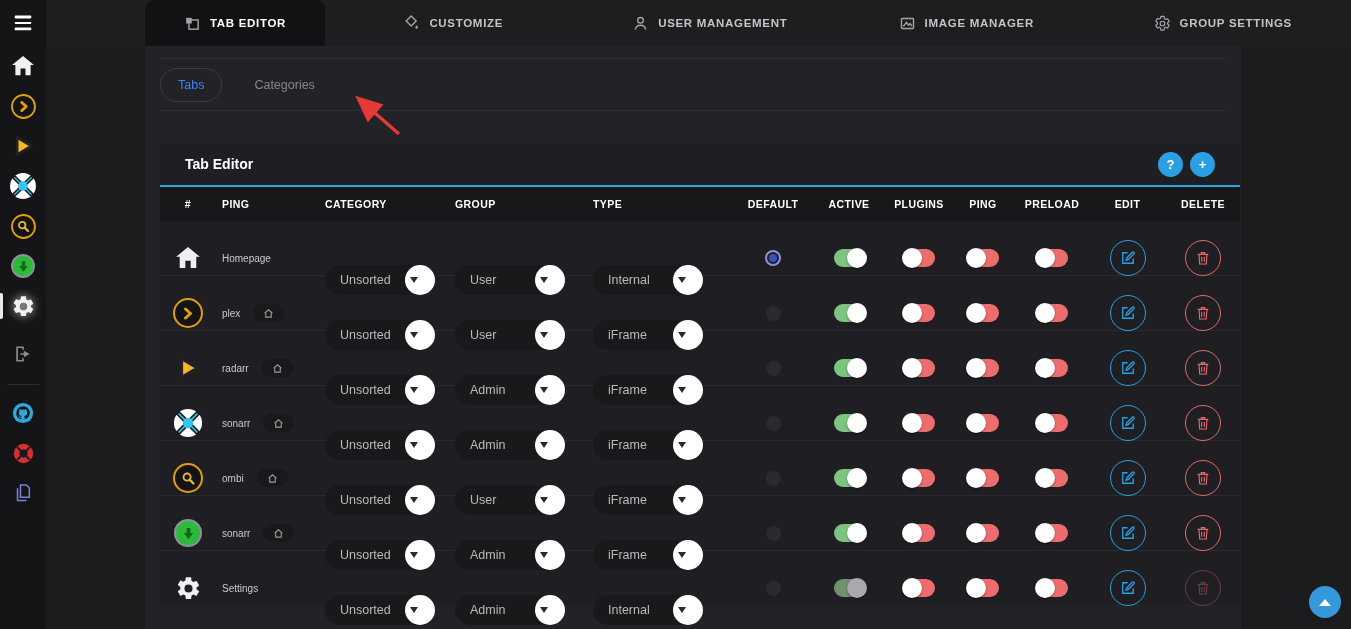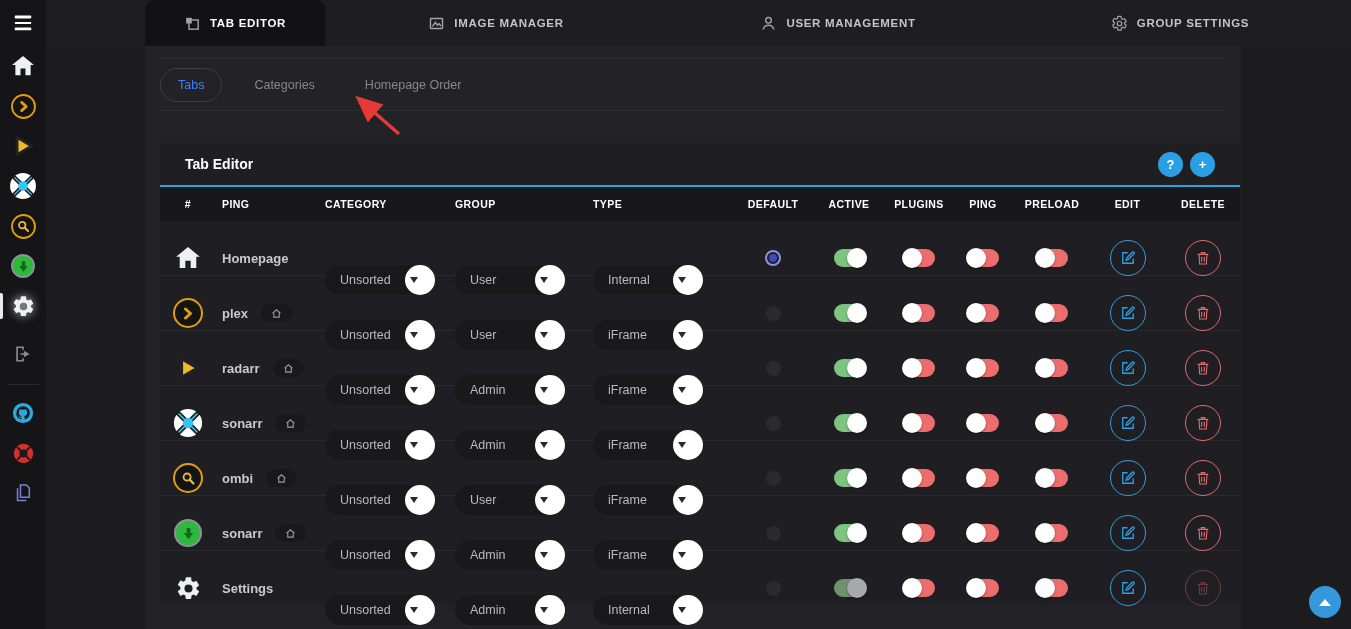--- a/index.html
+++ b/index.html
@@ -51,21 +51,21 @@
     cursor:pointer;margin-left:7px;font-family:inherit;}
   .grid12{display:grid;grid-template-columns:56px 103px 130px 138px 148px 76px 76px 64px 64px 74px 77px 74px;
     align-items:center;}
   .thead{height:34px;background:#18181b;color:#fff;font-size:10.5px;font-weight:bold;letter-spacing:.04em;}
   .thead .hc{justify-self:center;}
   .thead .hc.left{justify-self:start;padding-left:6px;}
   .trow{height:54px;border-top:1px solid #2a2a2d;}
   .trow:first-child{border-top:none;}
   .cell{display:flex;align-items:center;}
   .cell.ctr{justify-content:center;}
-  .cell.name{color:#c9c9ce;font-size:13px;padding-left:6px;font-weight:bold;}
+  .cell.name{color:#c9c9ce;font-size:10px;padding-left:6px;}
   .cell.sel-cell{padding-left:6px;margin-top:44px;}
 
   
   .hbadge{display:inline-flex;align-items:center;justify-content:center;width:31px;height:18px;
     background:#19191c;border-radius:9px;margin-left:13px;}
 
   
   .pill{position:relative;width:110px;height:30px;background:#19191c;border-radius:15px;display:flex;
     align-items:center;padding:0 32px 0 15px;box-sizing:border-box;color:#b9b9be;font-size:12.5px;
     cursor:pointer;white-space:nowrap;}
@@ -239,51 +239,59 @@
           <svg width="17" height="17" viewBox="0 0 24 24" fill="none" stroke="currentColor" stroke-width="2">
             <rect x="3" y="4" width="8" height="8" fill="currentColor" stroke="none"></rect>
             <rect x="7" y="7" width="13" height="13"></rect>
           </svg>
         </span>
         <span>TAB EDITOR</span>
       </div>
       <div class="tab">
         <span style="display:flex">
           <svg width="17" height="17" viewBox="0 0 24 24" fill="none" stroke="currentColor" stroke-width="2">
-            <rect x="3.5" y="5" width="17" height="14" rx="1"></rect>
-            <path d="M6 16l4.5-5.5 3 3.8 2-2.2 2.8 3.4"></path>
-          </svg>
-        </span>
-        <span>IMAGE MANAGER</span>
+            <rect x="6.5" y="3.5" width="10" height="10" transform="rotate(45 11.5 8.5)"></rect>
+            <path d="M19.5 14.5c1 1.4 1.6 2.4 1.6 3.2a1.85 1.85 0 0 1-3.7 0c0-.8.6-1.8 2.1-3.2z" fill="currentColor" stroke="none"></path>
+          </svg>
+        </span>
+        <span>CUSTOMIZE</span>
       </div>
       <div class="tab">
         <span style="display:flex">
           <svg width="17" height="17" viewBox="0 0 24 24" fill="none" stroke="currentColor" stroke-width="2">
             <circle cx="12" cy="7.5" r="4"></circle>
             <path d="M4.5 20.5c1-4.2 4.2-6 7.5-6s6.5 1.8 7.5 6"></path>
           </svg>
         </span>
         <span>USER MANAGEMENT</span>
       </div>
       <div class="tab">
         <span style="display:flex">
+          <svg width="17" height="17" viewBox="0 0 24 24" fill="none" stroke="currentColor" stroke-width="2">
+            <rect x="3.5" y="5" width="17" height="14" rx="1"></rect>
+            <path d="M6 16l4.5-5.5 3 3.8 2-2.2 2.8 3.4"></path>
+          </svg>
+        </span>
+        <span>IMAGE MANAGER</span>
+      </div>
+      <div class="tab">
+        <span style="display:flex">
           <svg width="17" height="17" viewBox="0 0 24 24" fill="none" stroke="currentColor" stroke-width="1.7">
             <path d="M19.14 12.94c.04-.3.06-.61.06-.94s-.02-.64-.07-.94l2.03-1.58a.5.5 0 0 0 .12-.64l-1.92-3.32a.5.5 0 0 0-.61-.22l-2.39.96c-.5-.38-1.03-.7-1.62-.94l-.36-2.54A.5.5 0 0 0 13.89 2h-3.84a.5.5 0 0 0-.49.42l-.36 2.54c-.59.24-1.13.57-1.62.94l-2.39-.96a.5.5 0 0 0-.61.22L2.66 8.48a.5.5 0 0 0 .12.64l2.03 1.58c-.05.3-.09.63-.09.94s.02.64.07.94l-2.03 1.58a.5.5 0 0 0-.12.64l1.92 3.32c.12.22.39.3.61.22l2.39-.96c.5.38 1.03.7 1.62.94l.36 2.54c.05.24.25.42.49.42h3.84c.24 0 .44-.18.49-.42l.36-2.54c.59-.24 1.13-.56 1.62-.94l2.39.96c.22.08.49 0 .61-.22l1.92-3.32a.5.5 0 0 0-.12-.64l-2.01-1.58z"></path>
             <circle cx="12" cy="12" r="3.2"></circle>
           </svg>
         </span>
         <span>GROUP SETTINGS</span>
       </div>
     </div>
 
   <div class="content">
     <div class="subtabs" id="subtabs">
         <div class="stab active">Tabs</div>
         <div class="stab">Categories</div>
-        <div class="stab">Homepage Order</div>
       </div>
 
     <svg class="arrow-note" viewBox="0 0 60 48">
       <defs>
         <marker id="ah" markerWidth="9" markerHeight="8" refX="6.5" refY="3.5" orient="auto">
           <path d="M0 0 L8 3.5 L0 7 z" fill="#e53935"></path>
         </marker>
       </defs>
       <line x1="51" y1="42" x2="11" y2="7" stroke="#e53935" stroke-width="3.4" marker-end="url(#ah)"></line>
     </svg>

